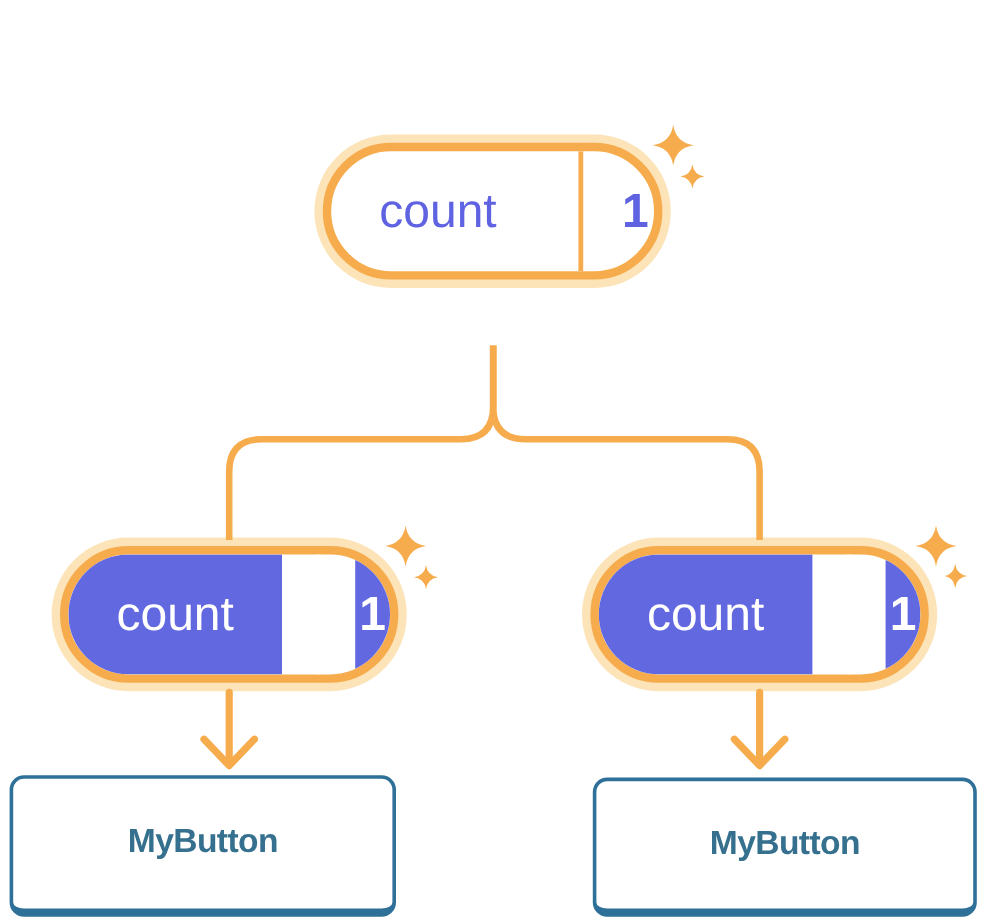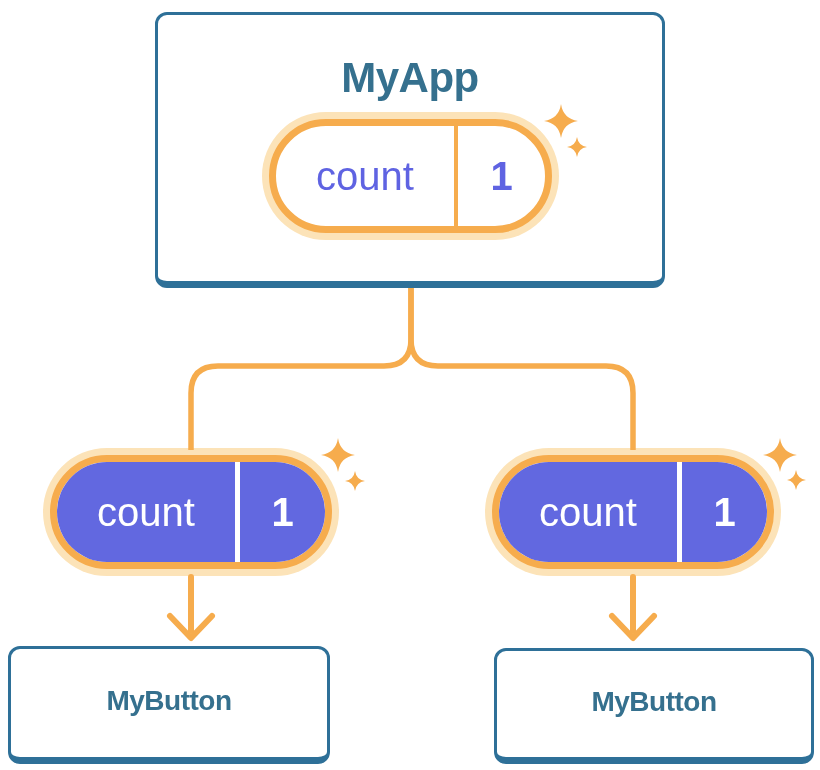--- a/index.html
+++ b/index.html
@@ -48,20 +48,21 @@
   .pill{
     position:absolute;
     display:flex;
     align-items:stretch;
     box-sizing:border-box;
     border:7px solid var(--orange);
     border-radius:999px;
     box-shadow:0 0 0 7px var(--orange-halo);
     overflow:hidden;
     background:var(--card-bg);
+    gap:28px;
   }
   #pill-root{left:269px;top:119px;width:283px;height:114px;}
   #pill-child-left{left:50px;top:455px;width:282px;height:114px;}
   #pill-child-right{left:492px;top:455px;width:282px;height:114px;}
 
   .pill .seg{
     display:flex;align-items:center;justify-content:center;
     font-size:40px;line-height:1;
   }
   .pill .seg-label{flex:0 0 178px;}
@@ -84,23 +85,20 @@
   }
   .connector-path{stroke:var(--orange);stroke-width:5.5;fill:none;}
   .arrow-path{stroke:var(--orange);stroke-width:6;fill:none;stroke-linecap:round;stroke-linejoin:round;}
   .sparkle{fill:var(--orange);}
 </style>
 </head>
 <body>
 
 <div class="stage">
 
-  <div class="card" id="card-root">
-    <div class="card-title">MyApp</div>
-  </div>
 
   <div class="pill pill-state" id="pill-root">
     <div class="seg seg-label">count</div>
     <div class="divider"></div>
     <div class="seg seg-value">1</div>
   </div>
 
   <div class="pill pill-prop" id="pill-child-left">
     <div class="seg seg-label">count</div>
     <div class="divider"></div>

